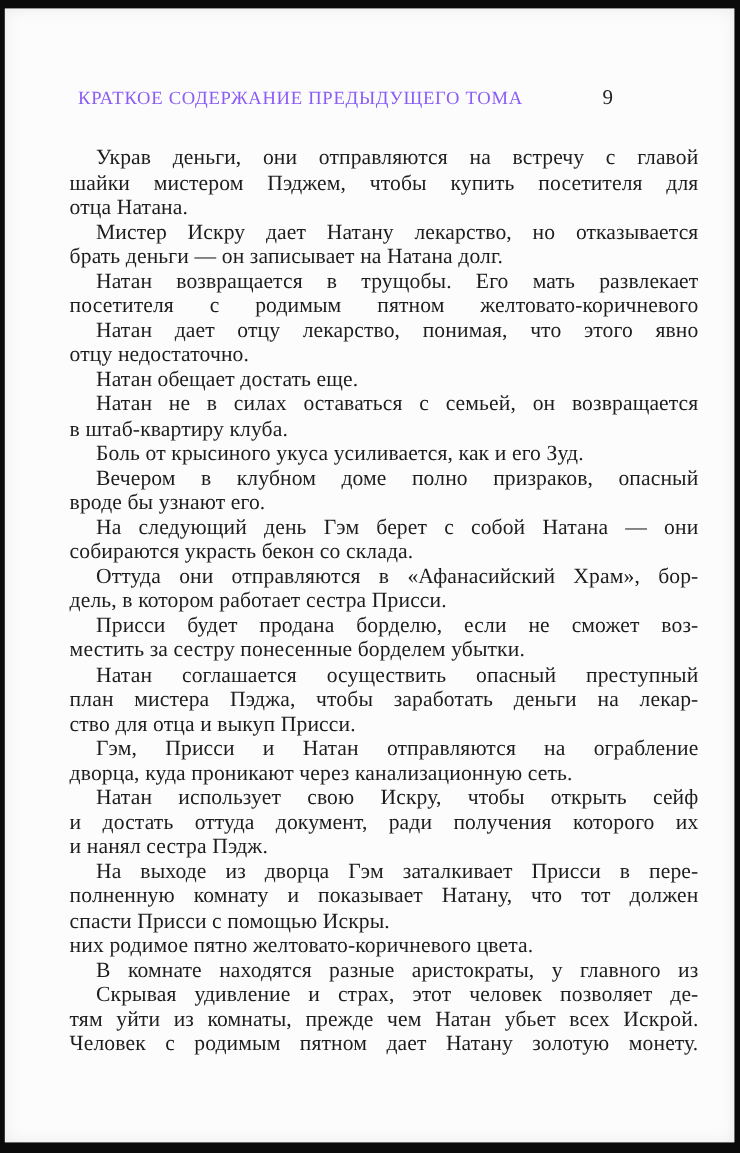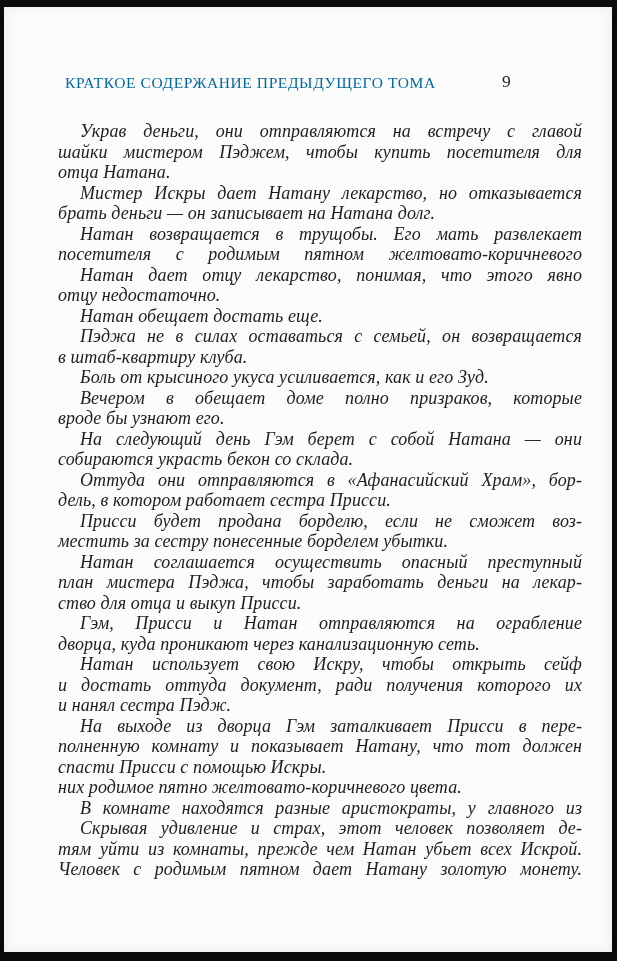--- a/index.html
+++ b/index.html
@@ -13,73 +13,73 @@
     background:#0b0b0b;overflow:hidden;
   }
   .page{
     position:absolute;left:4px;top:7px;width:608px;height:945px;
     background:#fcfcfc;
     box-shadow:inset 0 0 14px rgba(0,0,0,0.07);
   }
   .header-title{
     position:absolute;left:61px;top:68px;
     font-size:15.5px;line-height:1;letter-spacing:0.6px;
-    color:#0369a1;white-space:nowrap;
+    color:#8b5cf6;white-space:nowrap;
   }
   .page-number{
     position:absolute;left:498px;top:66px;
     font-size:17.5px;line-height:1;color:#242424;
   }
   .body-text{
     position:absolute;left:54px;top:114px;width:524px;
     font-size:18px;line-height:20.5px;color:#1d1d1d;
     letter-spacing:0.1px;
   }
   .para{margin:0;padding:0;}
-  .line{display:block;text-align:left;white-space:normal;font-style:italic;}
+  .line{display:block;text-align:left;white-space:normal;}
   .line.j{text-align:justify;text-align-last:justify;}
   .line.first{padding-left:22px;}
 </style>
 </head>
 <body>
 
 <div class="screen">
   <div class="page">
     <div class="header-title">КРАТКОЕ СОДЕРЖАНИЕ ПРЕДЫДУЩЕГО ТОМА</div>
     <div class="page-number">9</div>
     <div class="body-text" id="text-body">
         <p class="para">
           <span class="line first j">Украв деньги, они отправляются на встречу с главой</span>
           <span class="line j">шайки мистером Пэджем, чтобы купить посетителя для</span>
           <span class="line">отца Натана.</span>
         </p>
         <p class="para">
-          <span class="line first j">Мистер Искры дает Натану лекарство, но отказывается</span>
+          <span class="line first j">Мистер Искру дает Натану лекарство, но отказывается</span>
           <span class="line">брать деньги — он записывает на Натана долг.</span>
         </p>
         <p class="para">
           <span class="line first j">Натан возвращается в трущобы. Его мать развлекает</span>
           <span class="line j">посетителя с родимым пятном желтовато-коричневого</span>
         </p>
         <p class="para">
           <span class="line first j">Натан дает отцу лекарство, понимая, что этого явно</span>
           <span class="line">отцу недостаточно.</span>
         </p>
         <p class="para">
           <span class="line first">Натан обещает достать еще.</span>
         </p>
         <p class="para">
-          <span class="line first j">Пэджа не в силах оставаться с семьей, он возвращается</span>
+          <span class="line first j">Натан не в силах оставаться с семьей, он возвращается</span>
           <span class="line">в штаб-квартиру клуба.</span>
         </p>
         <p class="para">
           <span class="line first">Боль от крысиного укуса усиливается, как и его Зуд.</span>
         </p>
         <p class="para">
-          <span class="line first j">Вечером в обещает доме полно призраков, которые</span>
+          <span class="line first j">Вечером в клубном доме полно призраков, опасный</span>
           <span class="line">вроде бы узнают его.</span>
         </p>
         <p class="para">
           <span class="line first j">На следующий день Гэм берет с собой Натана — они</span>
           <span class="line">собираются украсть бекон со склада.</span>
         </p>
         <p class="para">
           <span class="line first j">Оттуда они отправляются в «Афанасийский Храм», бор-</span>
           <span class="line">дель, в котором работает сестра Присси.</span>
         </p>

